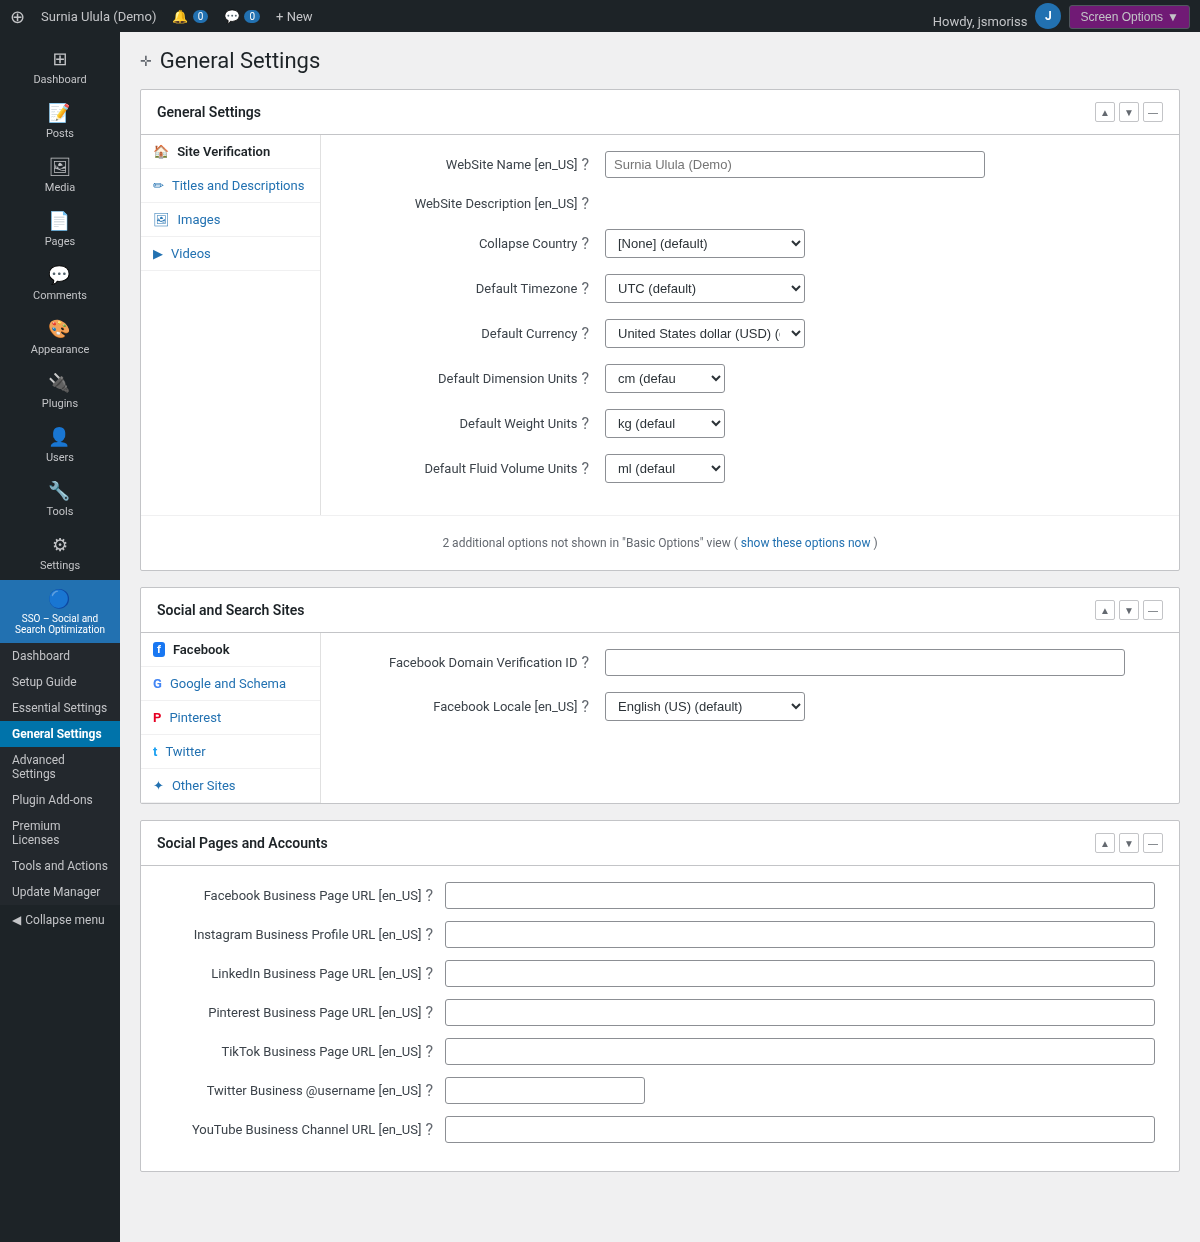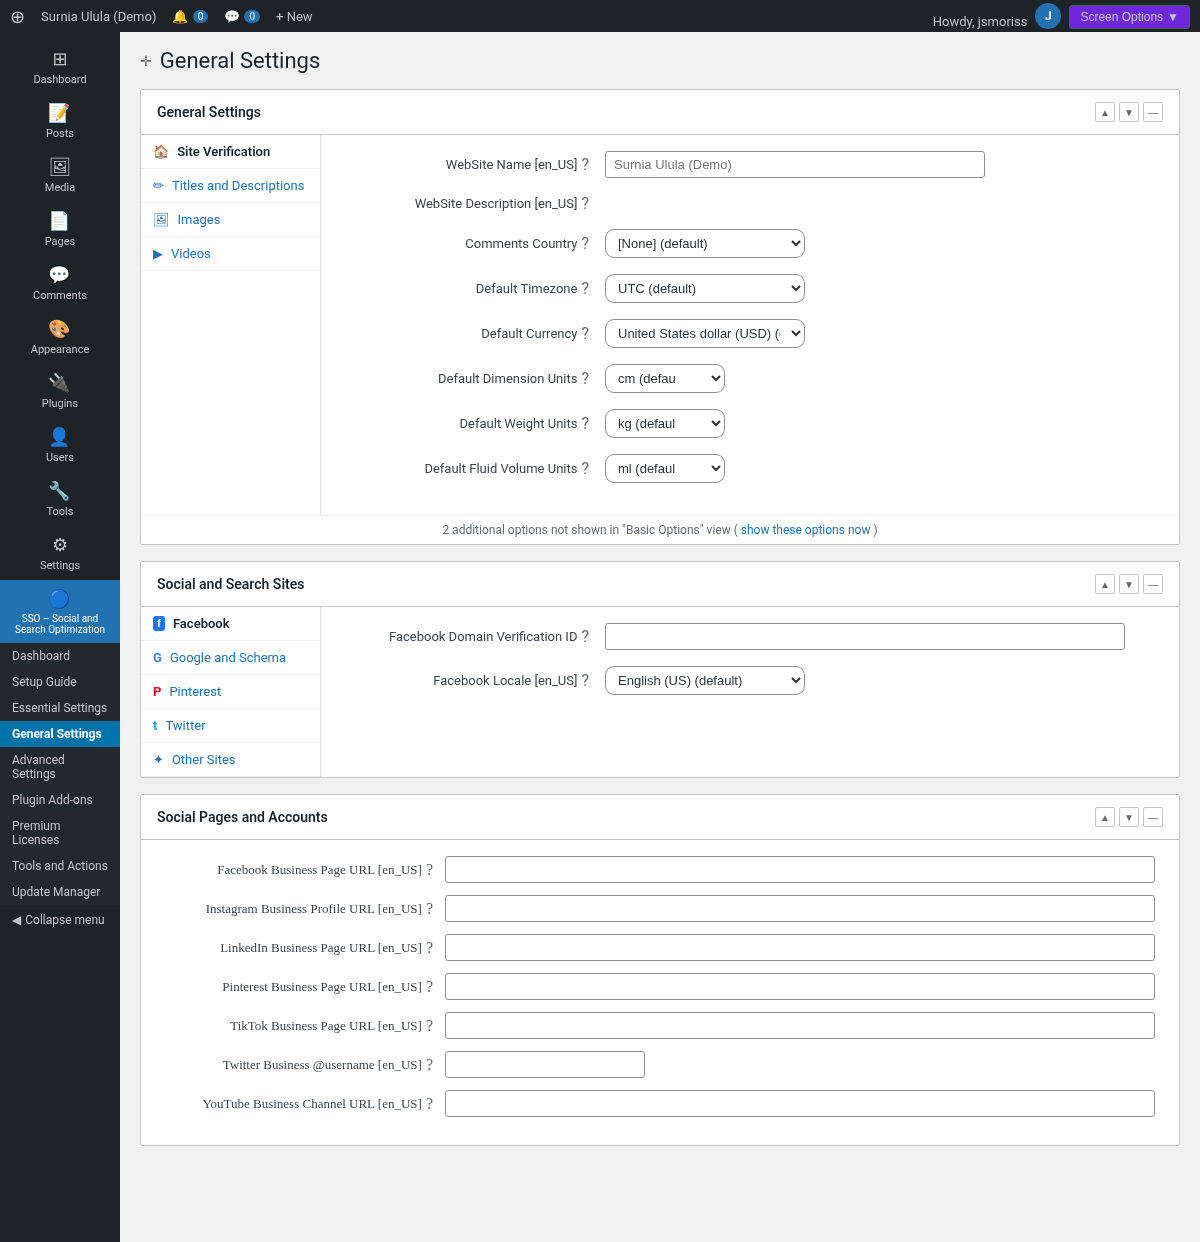--- a/index.html
+++ b/index.html
@@ -5,21 +5,21 @@
     * { box-sizing: border-box; margin: 0; padding: 0; }
     body { font-family: -apple-system, BlinkMacSystemFont, "Segoe UI", Roboto, sans-serif; font-size: 13px; background: #f0f0f1; color: #3c434a; }
 
     
     .admin-bar { background: #1d2327; color: #fff; height: 32px; display: flex; align-items: center; padding: 0 10px; gap: 16px; font-size: 13px; }
     .admin-bar-item { color: #c3c4c7; display: flex; align-items: center; gap: 4px; cursor: pointer; }
     .admin-bar-logo { font-size: 18px; color: #c3c4c7; }
     .admin-bar-right { margin-left: auto; display: flex; align-items: flex-end; gap: 8px; color: #c3c4c7; }
     .admin-bar-badge { background: #2271b1; color: #fff; border-radius: 10px; padding: 1px 5px; font-size: 10px; }
     .howdy { color: #c3c4c7; }
-    .screen-options-btn { background: #6d28d9; border: 1px solid #50575e; color: #c3c4c7; padding: 4px 10px; border-radius: 3px; cursor: pointer; font-size: 12px; display: flex; align-items: center; gap: 4px; }
+    .screen-options-btn { background: #701a75; border: 1px solid #50575e; color: #c3c4c7; padding: 4px 10px; border-radius: 3px; cursor: pointer; font-size: 12px; display: flex; align-items: center; gap: 4px; }
 
     
     .layout { display: flex; min-height: calc(100vh - 32px); }
 
     
     .sidebar { width: 120px; background: #1d2327; flex-shrink: 0; padding-top: 8px; }
     .sidebar-item { display: flex; flex-direction: column; align-items: center; padding: 8px 6px; cursor: pointer; color: #c3c4c7; font-size: 11px; gap: 4px; text-align: center; }
     .sidebar-item.active { background: #0073aa; color: #fff; }
     .sidebar-item .icon { font-size: 18px; }
     .sidebar-submenu { background: #23282d; }
@@ -45,30 +45,30 @@
     .sub-nav-item { display: flex; align-items: center; gap: 8px; padding: 9px 12px; cursor: pointer; color: #2271b1; font-size: 13px; border-bottom: 1px solid #f0f0f1; }
     .sub-nav-item.active { background: #fff; color: #1d2327; font-weight: 600; }
 
     
     .form-area { flex: 1; padding: 16px 24px; }
     .form-row { display: flex; align-items: center; margin-bottom: 16px; }
     .form-label { width: 260px; text-align: right; padding-right: 16px; color: #3c434a; display: flex; align-items: center; justify-content: flex-end; gap: 4px; flex-shrink: 0; }
     .form-help { color: #646970; font-size: 16px; cursor: pointer; }
     .form-input { border: 1px solid #8c8f94; border-radius: 3px; padding: 5px 8px; font-size: 13px; color: #2c3338; width: 100%; max-width: 380px; }
     .form-input-wide { max-width: 520px; }
-    .form-select { border: 1px solid #8c8f94; border-radius: 9px; padding: 5px 8px; font-size: 13px; color: #2c3338; background: #fff; cursor: pointer; }
+    .form-select { border: 1px solid #8c8f94; border-radius: 3px; padding: 5px 8px; font-size: 13px; color: #2c3338; background: #fff; cursor: pointer; }
     .form-select-medium { width: 200px; }
     .form-select-small { width: 120px; }
-    .notice-row { padding: 7px 16px; text-align: center; color: #646970; font-size: 12px; border-top: 1px solid #f0f0f1; }
+    .notice-row { padding: 20px 16px; text-align: center; color: #646970; font-size: 12px; border-top: 1px solid #f0f0f1; }
     .notice-link { color: #2271b1; cursor: pointer; text-decoration: none; }
 
     
     .social-form-area { padding: 16px 24px; flex: 1; }
     .social-form-row { display: flex; align-items: center; margin-bottom: 12px; }
-    .social-label { width: 280px; text-align: right; padding-right: 12px; color: #3c434a; display: flex; align-items: center; justify-content: flex-end; gap: 4px; flex-shrink: 0; font-family: Liberation Serif, serif; }
+    .social-label { width: 280px; text-align: right; padding-right: 12px; color: #3c434a; display: flex; align-items: center; justify-content: flex-end; gap: 4px; flex-shrink: 0; }
     .social-input { border: 1px solid #8c8f94; border-radius: 3px; padding: 5px 8px; font-size: 13px; color: #2c3338; flex: 1; }
     .social-input-small { border: 1px solid #8c8f94; border-radius: 3px; padding: 5px 8px; font-size: 13px; color: #2c3338; width: 200px; }
   </style>
 </head>
 <body>
 
 <div class="admin-bar">
   <span class="admin-bar-logo">⊕</span>
   <span class="admin-bar-item">
     <span>Surnia Ulula (Demo)</span>
@@ -207,21 +207,21 @@
 
           <div class="form-row">
             <div class="form-label">
               <span>WebSite Description [en_US]</span>
               <span class="form-help">?</span>
             </div>
           </div>
 
           <div class="form-row">
             <div class="form-label">
-              <span>Comments Country</span>
+              <span>Collapse Country</span>
               <span class="form-help">?</span>
             </div>
             <select class="form-select form-select-medium">
               <option>[None] (default)</option>
             </select>
           </div>
 
           <div class="form-row">
             <div class="form-label">
               <span>Default Timezone</span>

